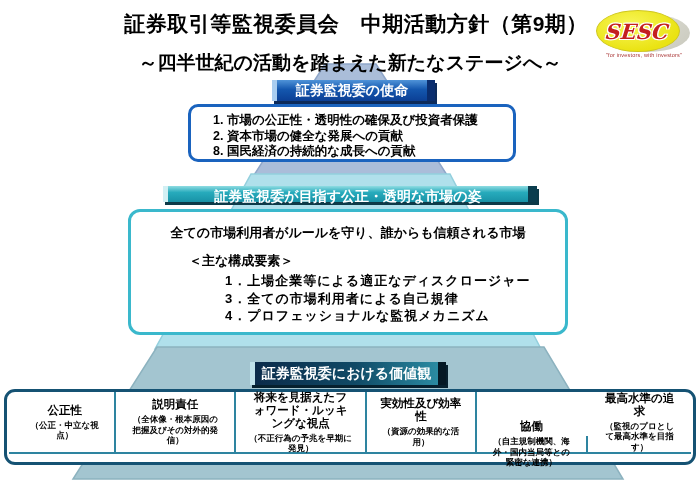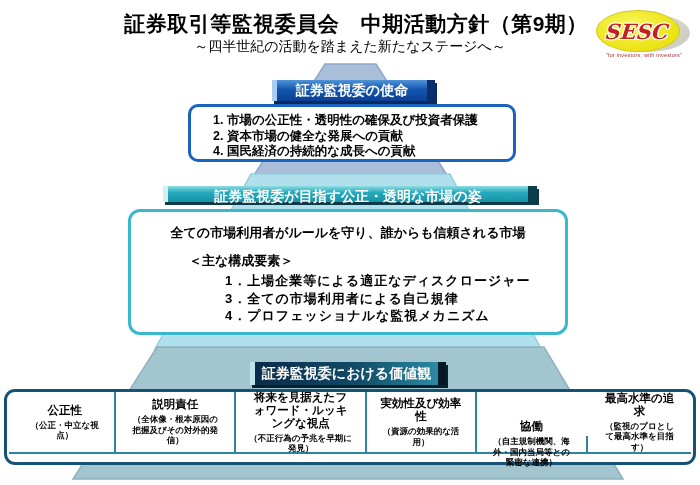--- a/index.html
+++ b/index.html
@@ -6,21 +6,21 @@
   .page {
     position:relative; width:700px; height:485px; overflow:hidden;
     background:#fff; font-family:"Liberation Sans","DejaVu Sans",sans-serif;
     color:#000;
   }
   .pyramid { position:absolute; left:0; top:0; width:700px; height:485px; }
 
   
   .title-block { position:absolute; left:0; top:10px; width:700px; text-align:center; }
   .main-title { font-size:21px; font-weight:bold; letter-spacing:0.5px;padding-left:12px; }
-  .sub-title  { font-size:14px; font-weight:normal; margin-top:0; }
+  .sub-title  { font-size:19px; font-weight:bold; margin-top:12px; }
 
   
   .logo { position:absolute; right:8px; top:8px; width:96px; height:54px; }
   .logo-back {
     position:absolute; left:10px; top:6px; width:84px; height:38px;
     background:linear-gradient(135deg,#e8e8e2,#c9c9bd); border-radius:50%;
   }
   .logo-front {
     position:absolute; left:0; top:2px; width:82px; height:40px;
     background:radial-gradient(ellipse at 40% 35%,#f8f65a,#eae313 70%);
@@ -119,21 +119,21 @@
     </div>
     <div class="logo-tagline">"for investors, with investors"</div>
   </div>
 
   <div class="hdr hdr1">
     <span>証券監視委の使命</span>
   </div>
   <div class="box box1">
     <div class="m-item">1. 市場の公正性・透明性の確保及び投資者保護</div>
     <div class="m-item">2. 資本市場の健全な発展への貢献</div>
-    <div class="m-item">4. 国民経済の持続的な成長への貢献</div>
+    <div class="m-item">8. 国民経済の持続的な成長への貢献</div>
   </div>
 
   <div class="hdr hdr2">
     <span>証券監視委が目指す公正・透明な市場の姿</span>
   </div>
   <div class="box box2">
     <div class="mv-lead">全ての市場利用者がルールを守り、誰からも信頼される市場</div>
     <div class="mv-label">＜主な構成要素＞</div>
     <div class="mv-item">1．上場企業等による適正なディスクロージャー</div>
     <div class="mv-item">3．全ての市場利用者による自己規律</div>

